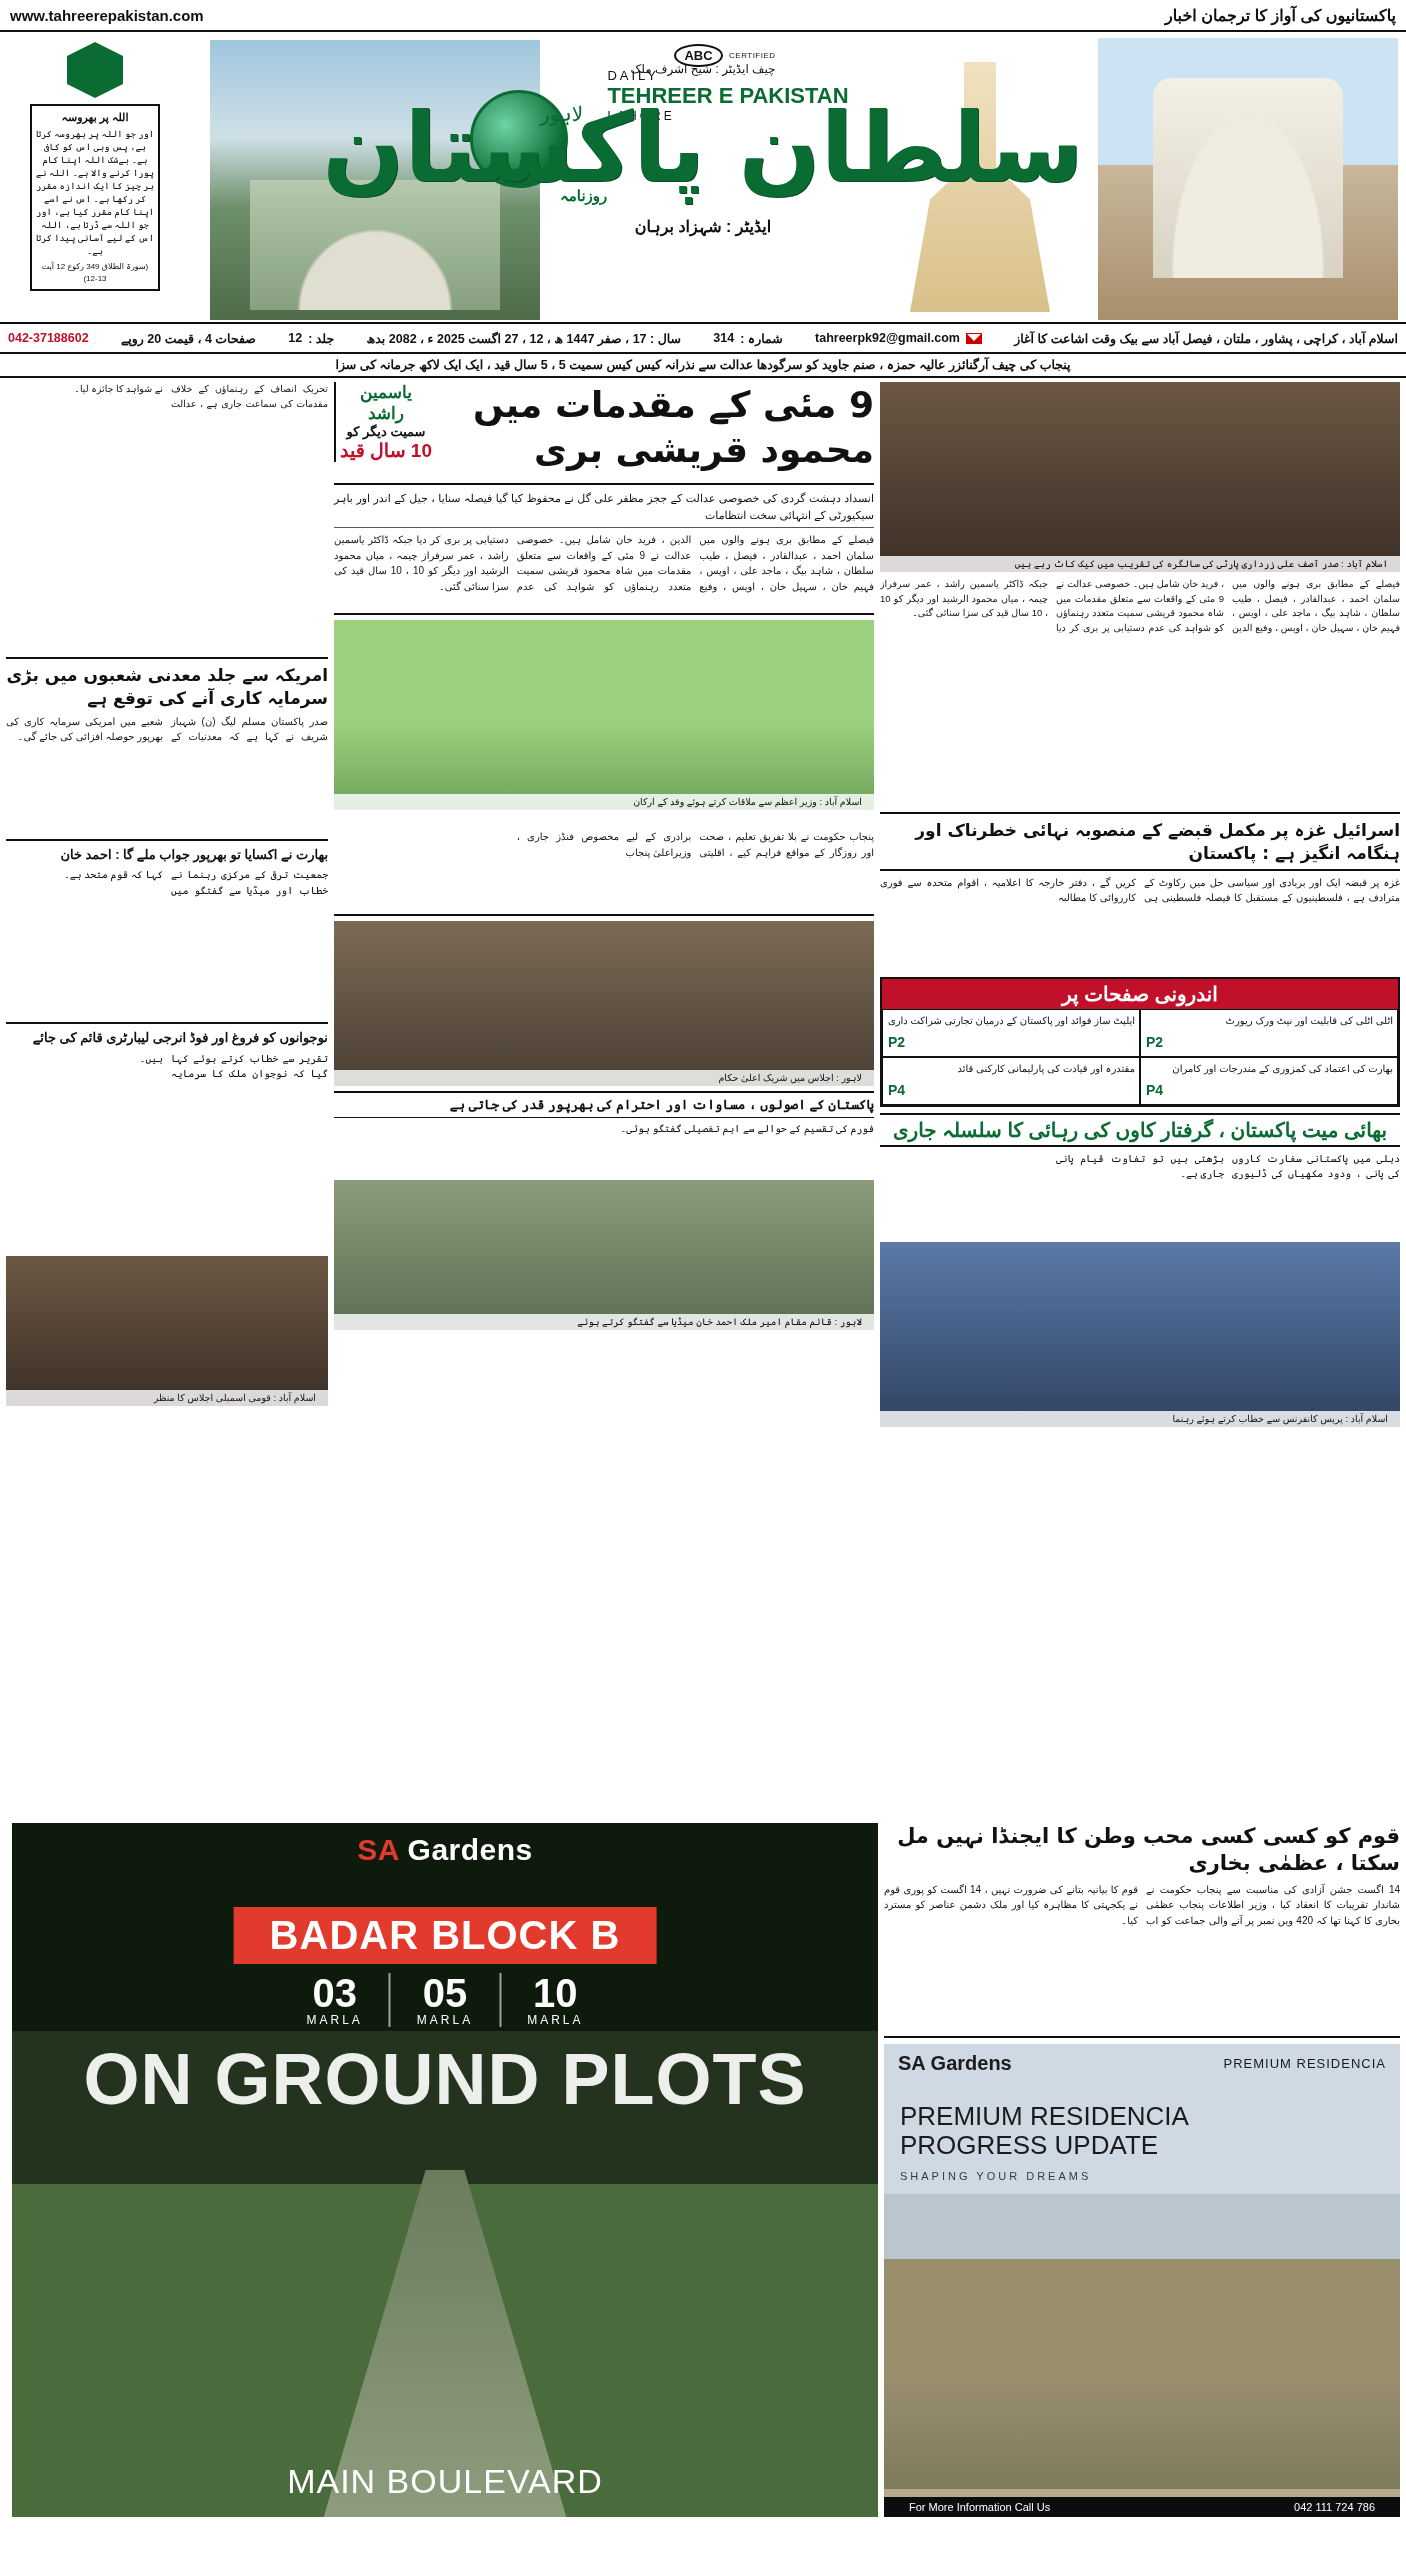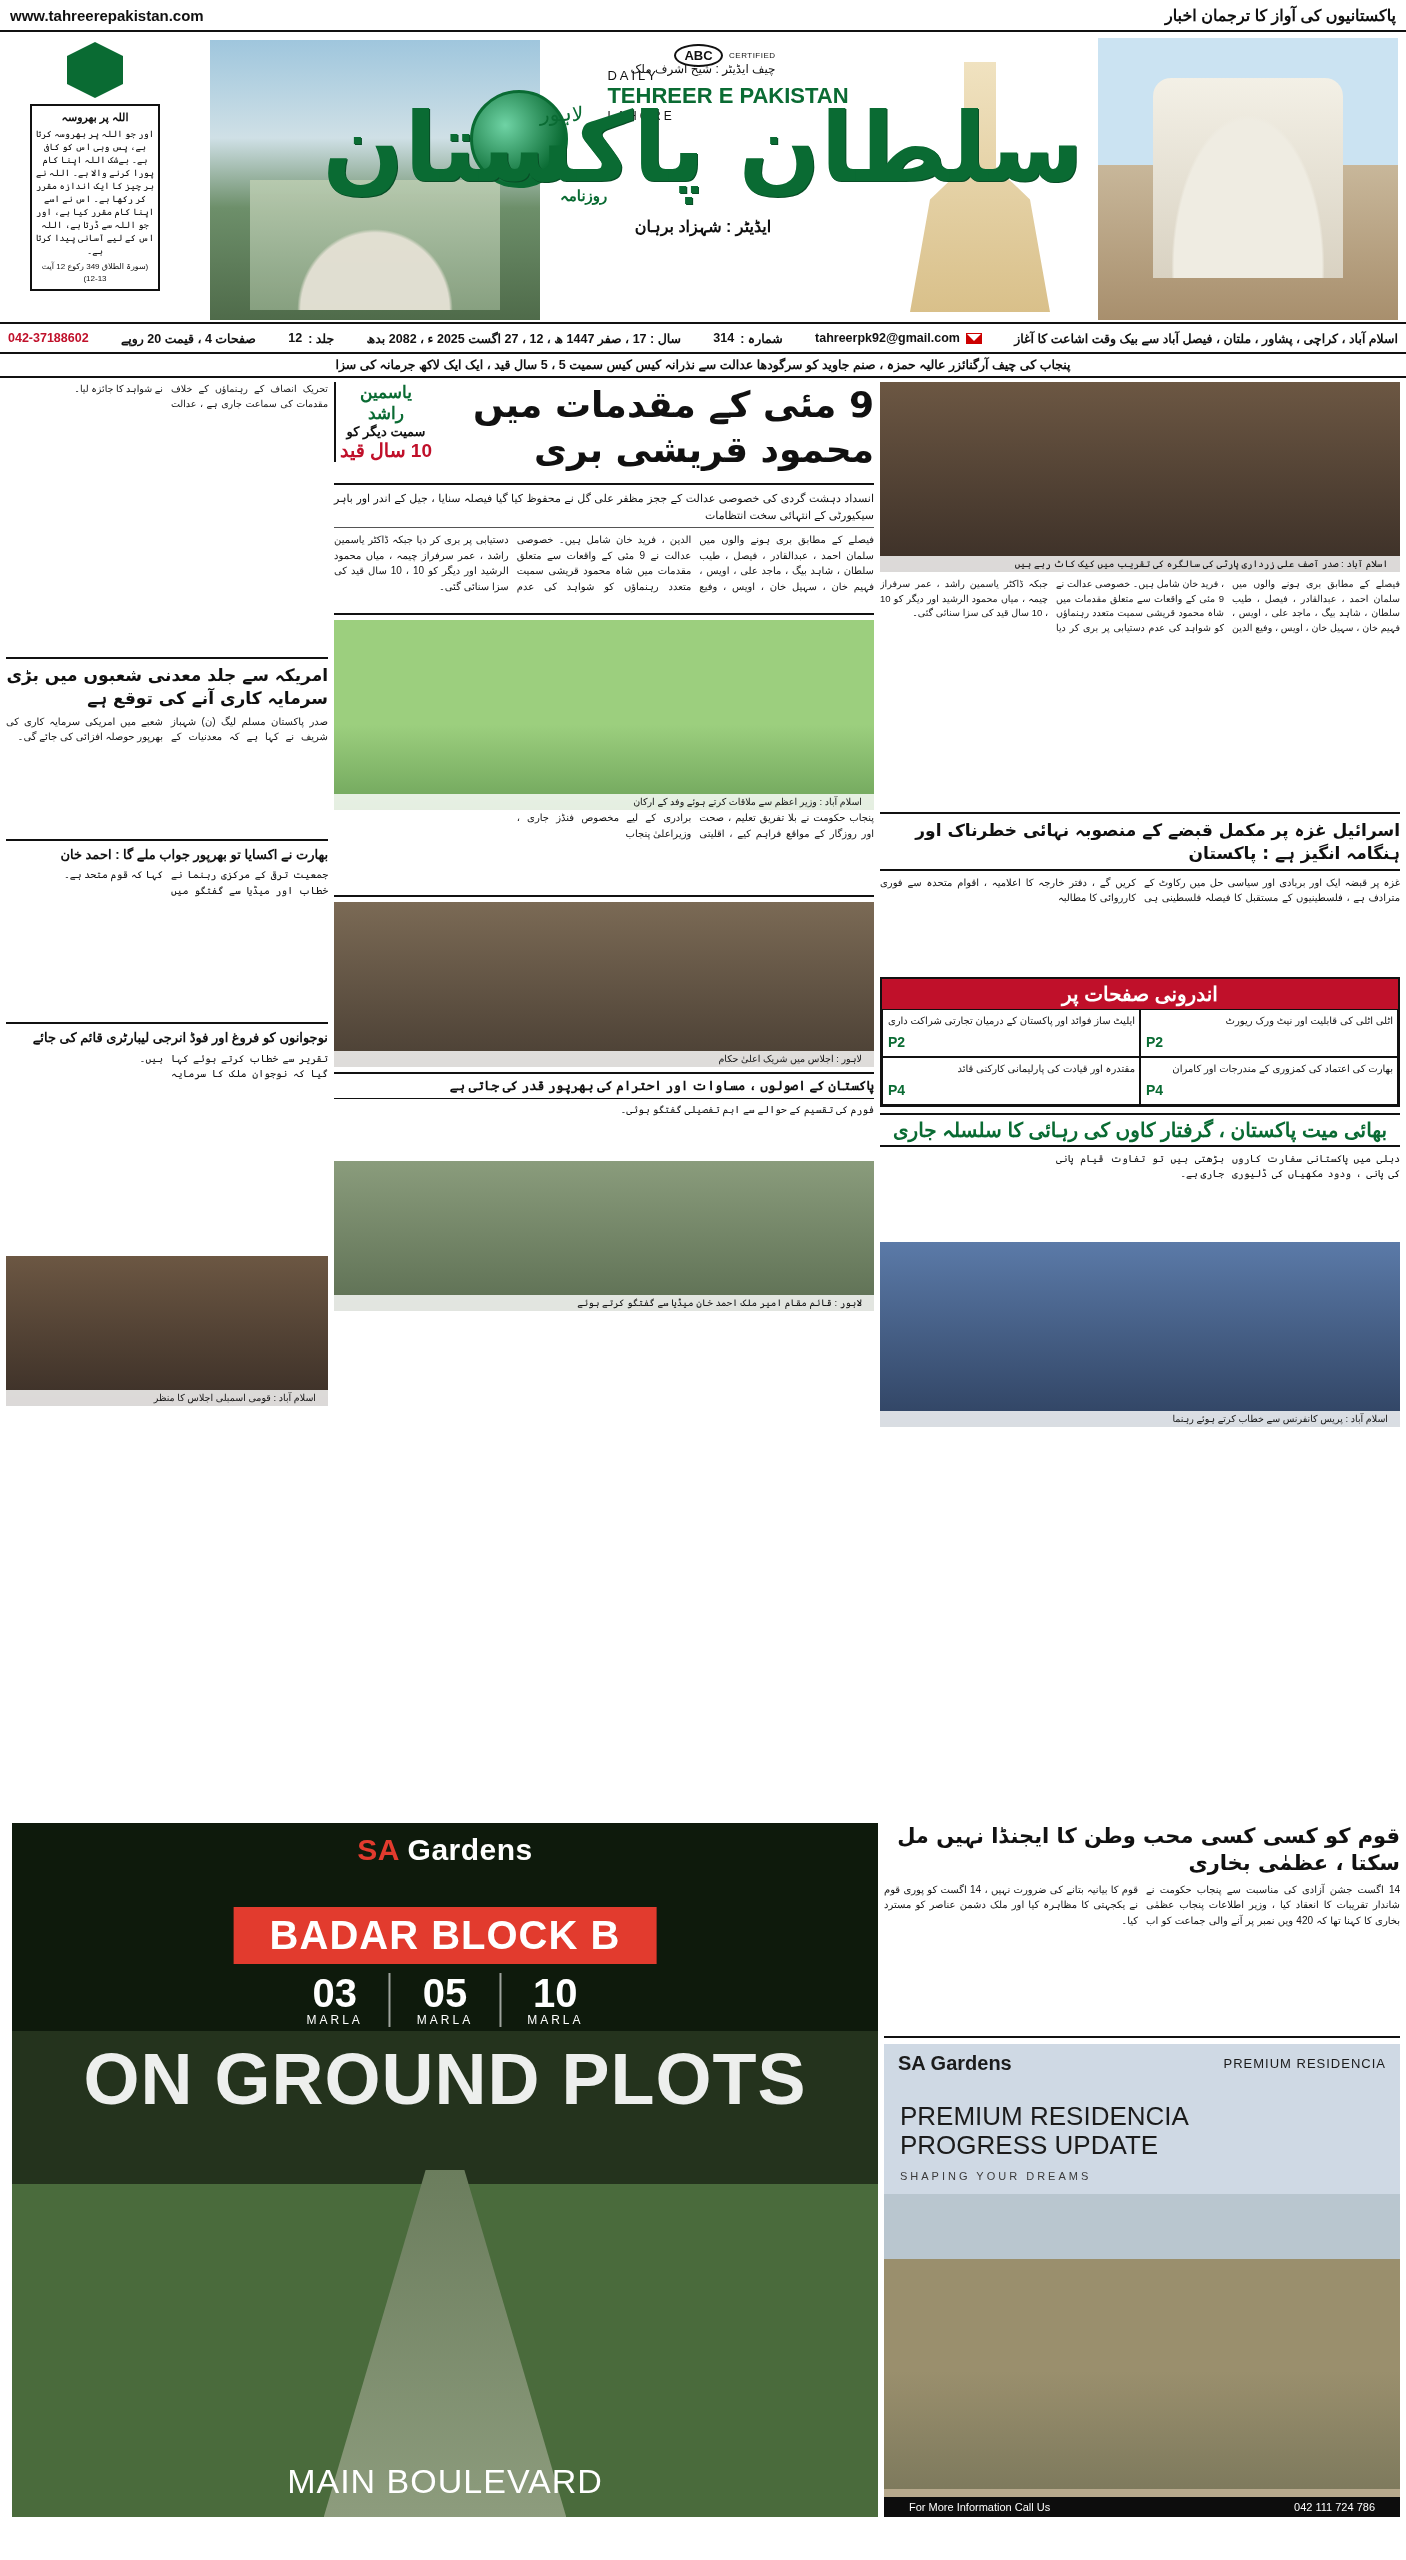--- a/index.html
+++ b/index.html
@@ -566,21 +566,21 @@
       <div class="hl-sub">انسداد دہشت گردی کی خصوصی عدالت کے ججز مظفر علی گل نے محفوظ کیا گیا فیصلہ سنایا ، جیل کے اندر اور باہر سیکیورٹی کے انتہائی سخت انتظامات</div>
       <div class="rule-thin"></div>
       <div class="body-urdu" style="columns:3; height:76px; overflow:hidden;">فیصلے کے مطابق بری ہونے والوں میں سلمان احمد ، عبدالقادر ، فیصل ، طیب سلطان ، شاہد بیگ ، ماجد علی ، اویس ، فہیم خان ، سہیل خان ، اویس ، وفیع الدین ، فرید خان شامل ہیں۔ خصوصی عدالت نے 9 مئی کے واقعات سے متعلق مقدمات میں شاہ محمود قریشی سمیت متعدد رہنماؤں کو شواہد کی عدم دستیابی پر بری کر دیا جبکہ ڈاکٹر یاسمین راشد ، عمر سرفراز چیمہ ، میاں محمود الرشید اور دیگر کو 10 ، 10 سال قید کی سزا سنائی گئی۔</div>
 
       <div class="rule"></div>
 
       <div class="photo ph-sofa" style="height:190px;">
         <div class="cap">اسلام آباد : وزیر اعظم سے ملاقات کرتے ہوئے وفد کے ارکان</div>
       </div>
 
-      <div class="body-urdu" style="columns:3; margin-top:0; height:80px; overflow:hidden;">پنجاب حکومت نے بلا تفریق تعلیم ، صحت اور روزگار کے مواقع فراہم کیے ، اقلیتی برادری کے لیے مخصوص فنڈز جاری ، وزیراعلیٰ پنجاب</div>
+      <div class="body-urdu" style="columns:3; margin-top:19px; height:80px; overflow:hidden;">پنجاب حکومت نے بلا تفریق تعلیم ، صحت اور روزگار کے مواقع فراہم کیے ، اقلیتی برادری کے لیے مخصوص فنڈز جاری ، وزیراعلیٰ پنجاب</div>
 
       <div class="rule"></div>
 
       <div class="photo ph-table" style="height:165px;">
         <div class="cap">لاہور : اجلاس میں شریک اعلیٰ حکام</div>
       </div>
 
       <div class="hl-xs" style="margin-top:5px; border-top:2px solid #111; border-bottom:1px solid #111; padding:3px 0;">پاکستان کے اصولوں ، مساوات اور احترام کی بھرپور قدر کی جاتی ہے</div>
       <div class="body-urdu" style="columns:2; margin-top:3px; height:54px; overflow:hidden;">فورم کی تقسیم کے حوالے سے اہم تفصیلی گفتگو ہوئی۔</div>
 

